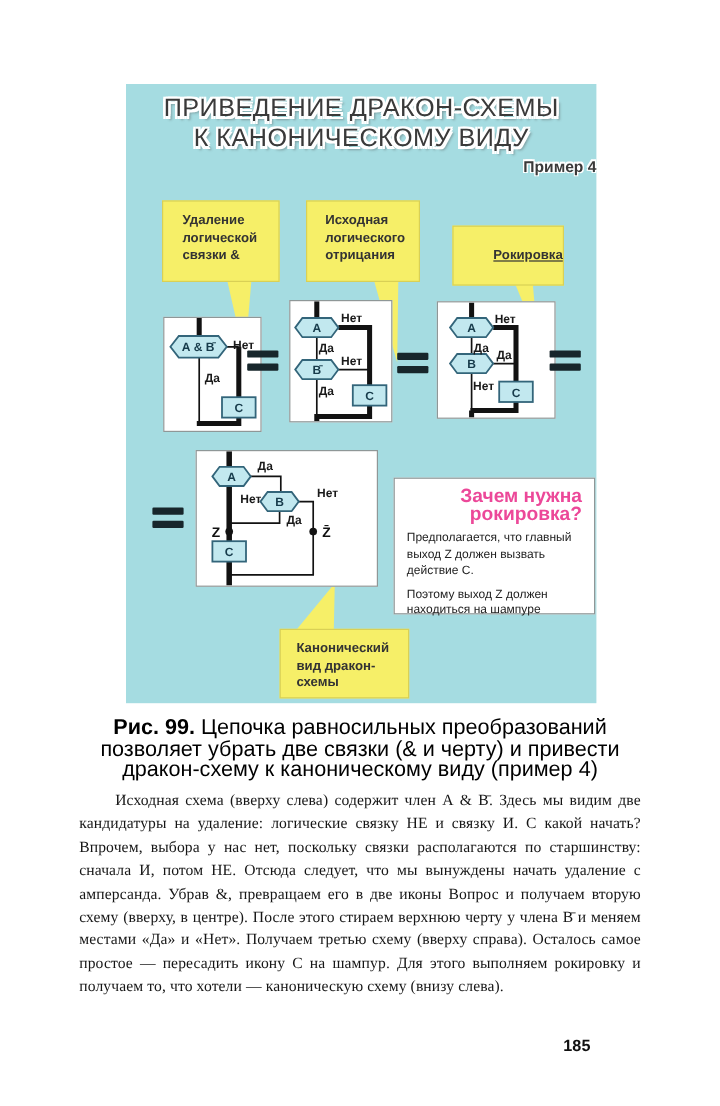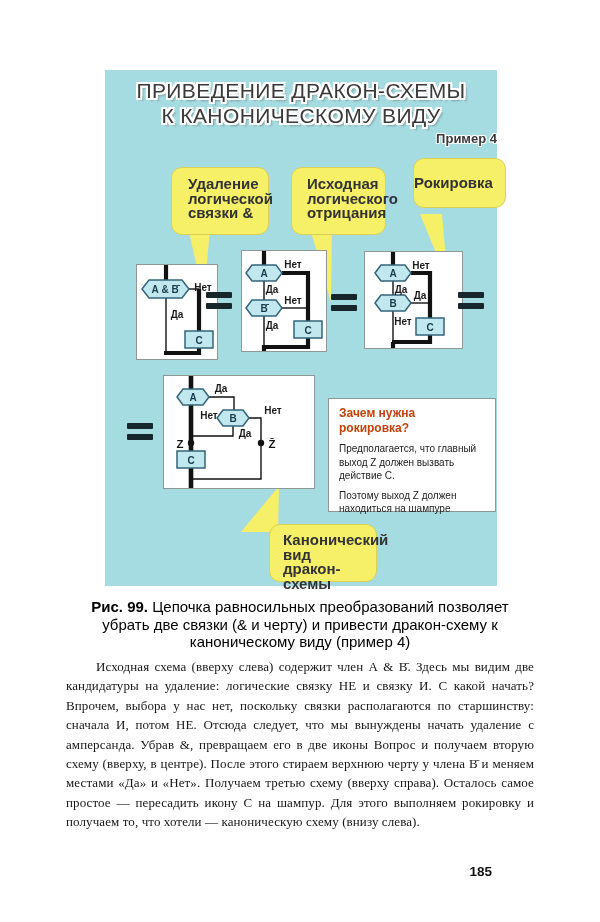--- a/index.html
+++ b/index.html
@@ -7,47 +7,47 @@
         font-family:"Liberation Sans",sans-serif;}
   
   .figure{position:absolute;left:105px;top:70px;width:392px;height:516px;background:#a5dce1;}
   .fig-title{position:absolute;left:0;top:8px;width:100%;text-align:center;
 etc    font-weight:bold;font-size:21px;line-height:25px;letter-spacing:.4px;color:#3a3a3a;
     text-shadow:-2px -2px 0 #fff,2px -2px 0 #fff,-2px 2px 0 #fff,2px 2px 0 #fff,
       -2px 0 0 #fff,2px 0 0 #fff,0 -2px 0 #fff,0 2px 0 #fff,3px 3px 2px rgba(70,70,70,.45);}
   .fig-subtitle{position:absolute;left:0;top:61px;width:100%;text-align:right;
     font-weight:bold;font-size:13px;color:#3a3a3a;
     text-shadow:-1px -1px 0 #fff,1px -1px 0 #fff,-1px 1px 0 #fff,1px 1px 0 #fff;}
-  .callout{position:absolute;background:#f6ef68;border:1px solid #d9d055;border-radius:11px;
-    font-weight:bold;font-size:15px;line-height:14.5px;color:#333;box-sizing:border-box;margin-left:36px;}
+  .callout{position:absolute;background:#f6ef68;border:1px solid #d9d055;border-radius:0;
+    font-weight:bold;font-size:11px;line-height:14.5px;color:#333;box-sizing:border-box;}
   .co1{left:30px;top:97px;width:98px;height:68px;padding:9px 6px 0 16px;}
   .co2{left:150px;top:97px;width:95px;height:68px;padding:9px 6px 0 15px;}
-  .co3{left:272px;top:88px;width:93px;height:50px;padding:17px 0 0 0;text-align:left;}
+  .co3{left:272px;top:118px;width:93px;height:50px;padding:17px 0 0 0;text-align:right;text-decoration:underline;}
   .co4{left:128px;top:454px;width:108px;height:58px;padding:8px 6px 0 13px;}
   .tails{position:absolute;left:0;top:0;width:392px;height:516px;pointer-events:none;}
   .panel{position:absolute;background:#fff;border:1px solid #8f9797;box-sizing:content-box;}
   .p1{left:31px;top:182px;width:80px;height:94px;margin-top:12px;}
   .p2{left:136px;top:180px;width:84px;height:100px;}
   .p3{left:259px;top:181px;width:97px;height:96px;}
   .p4{left:58px;top:305px;width:150px;height:112px;}
   .eq{position:absolute;}
   .eq .bar{width:26px;height:6px;background:#17262b;border-radius:1px;margin-bottom:5px;}
   .eq1{left:101px;top:222px;} .eq2{left:226px;top:224px;} .eq3{left:353px;top:222px;}
   .eq4{left:22px;top:353px;}
   .infobox{position:absolute;left:223px;top:328px;width:168px;height:114px;background:#fff;
     border:1px solid #8f9797;box-sizing:border-box;padding:7px 10px 0 10px;}
-  .infobox h4{margin:0 0 6px 0;font-size:12px;line-height:15px;text-align:left;color:#c2410c;}
+  .infobox h4{margin:0 0 6px 0;font-size:16px;line-height:15px;text-align:right;color:#ec4899;}
   .infobox p{margin:0 0 6px 0;font-size:10px;line-height:13.5px;color:#222;}
   svg text{font-family:"Liberation Sans",sans-serif;}
   .lbl{font-size:10px;font-weight:bold;fill:#1a1a1a;}
   .icn{font-size:10px;font-weight:bold;fill:#173b4b;}
   .zl{font-size:11.5px;font-weight:bold;fill:#111;}
   
   .caption{position:absolute;left:70px;top:598px;width:460px;text-align:center;
-    font-size:15px;line-height:17.5px;color:#000;}
+    font-size:18px;line-height:17.5px;color:#000;}
   .caption b{font-weight:bold;}
   
   .bodytext{position:absolute;left:66px;top:644px;width:468px;
     font-family:"Liberation Serif","DejaVu Serif",serif;font-size:13px;line-height:19.4px;
     color:#161616;text-align:justify;text-indent:30px;letter-spacing:.1px;}
   .pagenum{position:absolute;right:108px;top:848px;font-size:13.5px;font-weight:bold;color:#111;margin-top:16px;}
 </style>
 </head>
 <body>
 

